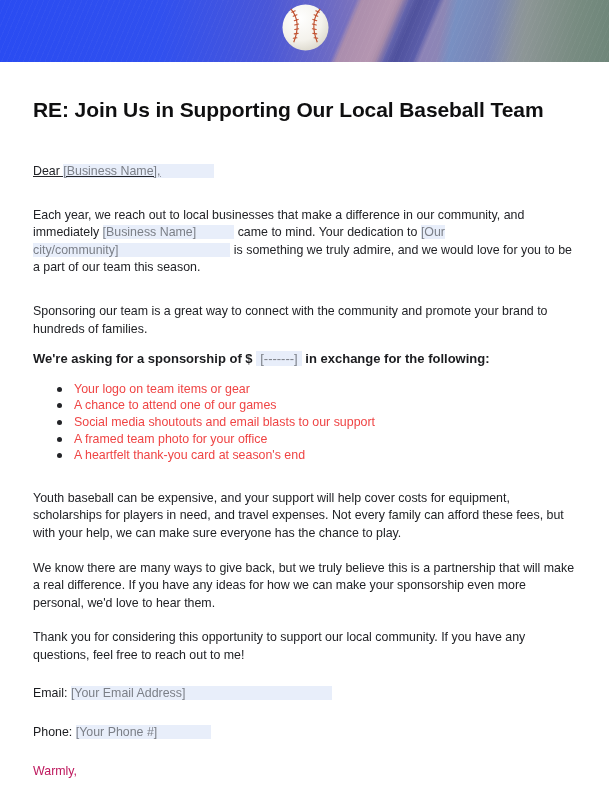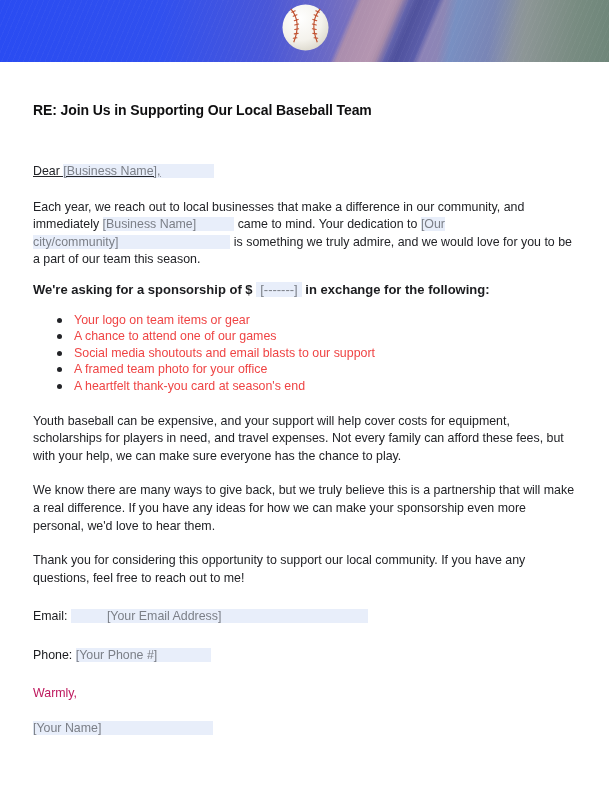--- a/index.html
+++ b/index.html
@@ -54,47 +54,47 @@
   .sheet {
     width: 609px;
     background: #ffffff;
     padding: 0;
   }
   .content {
     padding: 0 33px;
   }
 
   .doc-title {
-    font-size: 14px;
+    font-size: 21px;
     font-weight: bold;
     color: #0f0f10;
     letter-spacing: -0.1px;
     margin: 0;
     padding-top: 37px;
     line-height: 22px;
   }
 
   .block {
     font-size: 12.4px;
     line-height: 17.6px;
     color: #222327;
   }
 
   .salutation { margin-top: 42px; text-decoration: underline; }
-  .para { margin-top: 18px; }
+  .para { margin-top: 26px; }
   .para.tight { margin-top: 17px; }
 
   .hl {
     background: #e8eefa;
     color: #7b7f87;
   }
   .hl-pad-md { padding-right: 38px; }
   .hl-pad-lg { padding-right: 54px; }
   .hl-pad-xl { padding-right: 112px; }
-  .hl-pad-xxl { padding-right: 147px; padding-left: 36px; }
+  .hl-pad-xxl { padding-right: 147px; }
   .hl-pad-blank { padding: 0 4px; }
 
   .ask {
     font-weight: bold;
     margin-top: 12px;
     font-size: 13px;
     color: #1b1c1f;
   }
   .ask .hl { font-weight: normal; }
 
@@ -169,20 +169,21 @@
 
 <div class="sheet">
   <div class="content">
 
     <h1 class="doc-title">RE: Join Us in Supporting Our Local Baseball Team</h1>
 
     <div class="block salutation"><span>Dear </span><span class="hl hl-pad-lg">[Business Name],</span></div>
 
     <div class="block para"><span>Each year, we reach out to local businesses that make a difference in our community, and immediately </span><span class="hl hl-pad-md">[Business Name]</span><span> came to mind. Your dedication to </span><span class="hl hl-pad-xl">[Our city/community]</span><span> is something we truly admire, and we would love for you to be a part of our team this season.</span></div>
 
+    <div class="block para">Sponsoring our team is a great way to connect with the community and promote your brand to hundreds of families.</div>
 
     <div class="block ask"><span>We're asking for a sponsorship of $ </span><span class="hl hl-pad-blank">[-------]</span><span> in exchange for the following:</span></div>
 
     <ul class="benefits">
       <li>Your logo on team items or gear</li>
       <li>A chance to attend one of our games</li>
       <li>Social media shoutouts and email blasts to our support</li>
       <li>A framed team photo for your office</li>
       <li>A heartfelt thank-you card at season's end</li>
     </ul>

